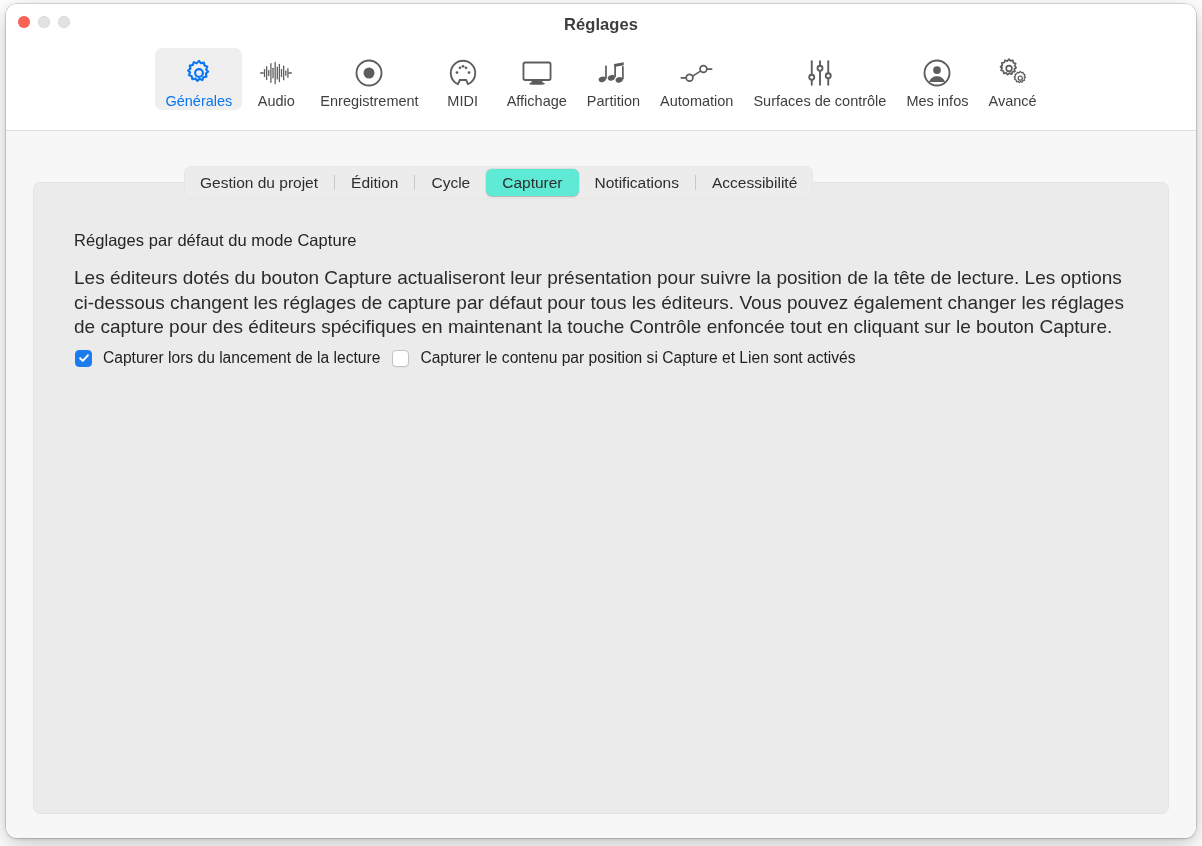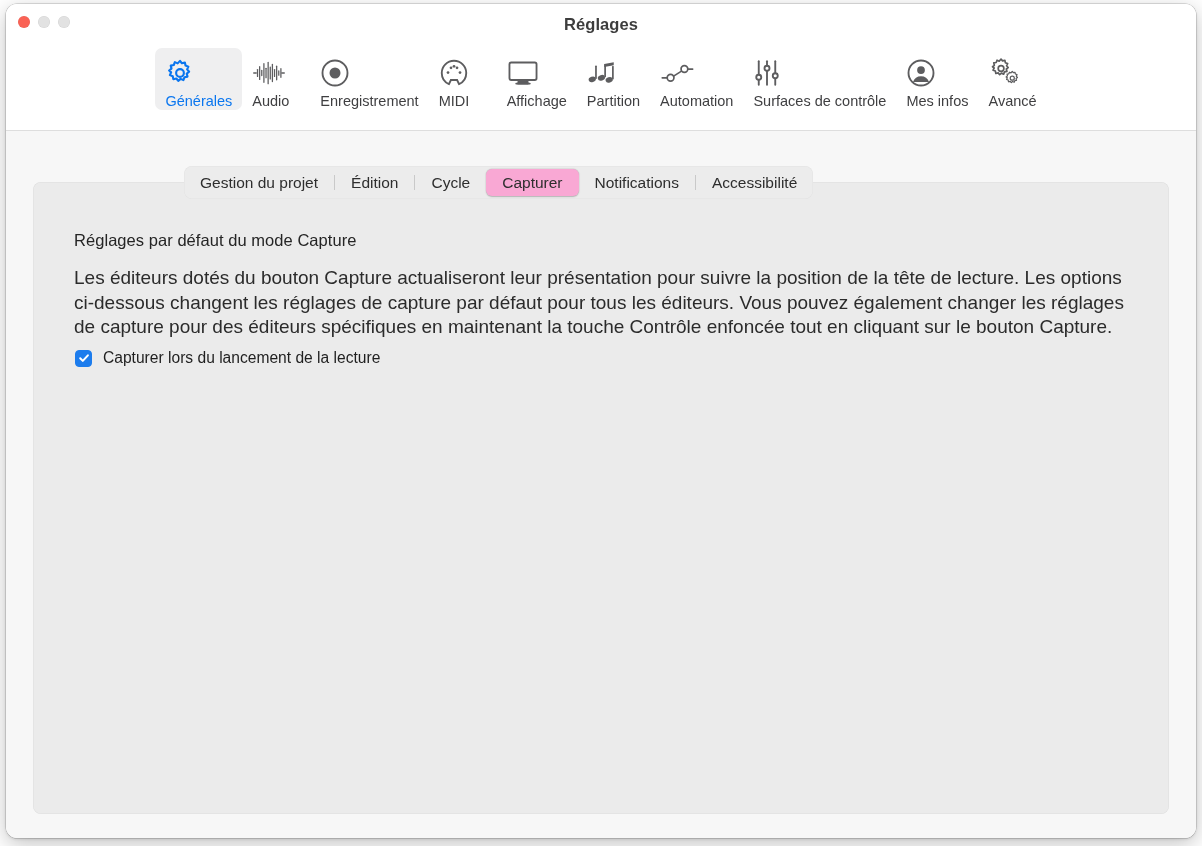--- a/index.html
+++ b/index.html
@@ -74,21 +74,21 @@
     display: flex;
     align-items: flex-start;
     justify-content: center;
     gap: 0px;
     padding: 0 22px;
     box-sizing: border-box;
   }
   .tb-item {
     display: flex;
     flex-direction: column;
-    align-items: flex-start;
+    align-items: center;
     justify-content: flex-start;
     padding: 8px 10px 0 10px;
     border-radius: 7px;
     cursor: default;
     min-width: 48px;
   }
   .tb-item.selected {
     background: #efeff0;
   }
   .tb-icon {
@@ -139,21 +139,21 @@
     align-items: center;
     padding: 0 16px;
     font-size: 15.5px;
     color: #2e2e2e;
     border-radius: 6px;
     margin: 3px 0;
     white-space: nowrap;
     cursor: default;
   }
   .tab.selected {
-    background: #f9a8d4;
+    background: #5eead4;
     box-shadow: 0 0.5px 1.5px rgba(0,0,0,0.22), 0 0 0 0.5px rgba(0,0,0,0.05);
   }
   .tab-sep {
     width: 1px;
     height: 15px;
     background: #c9c9c9;
   }
 
   
   #content-panel {
@@ -423,17 +423,21 @@
         <div class="cb-row">
           <span class="cb-box on">
             <svg width="12" height="12" viewBox="0 0 12 12" fill="none" stroke="#ffffff" stroke-width="2" stroke-linecap="round" stroke-linejoin="round">
               <path d="M2.2 6.2l2.6 2.7 5.1-5.6"></path>
             </svg>
           </span>
           <span class="cb-label">Capturer lors du lancement de la lecture</span>
         </div>
 
 
+        <div class="cb-row">
+          <span class="cb-box off"></span>
+          <span class="cb-label">Capturer le contenu par position si Capture et Lien sont activés</span>
+        </div>
 
       </div>
     </div>
   </div>
 </div>
 
 </body></html>

